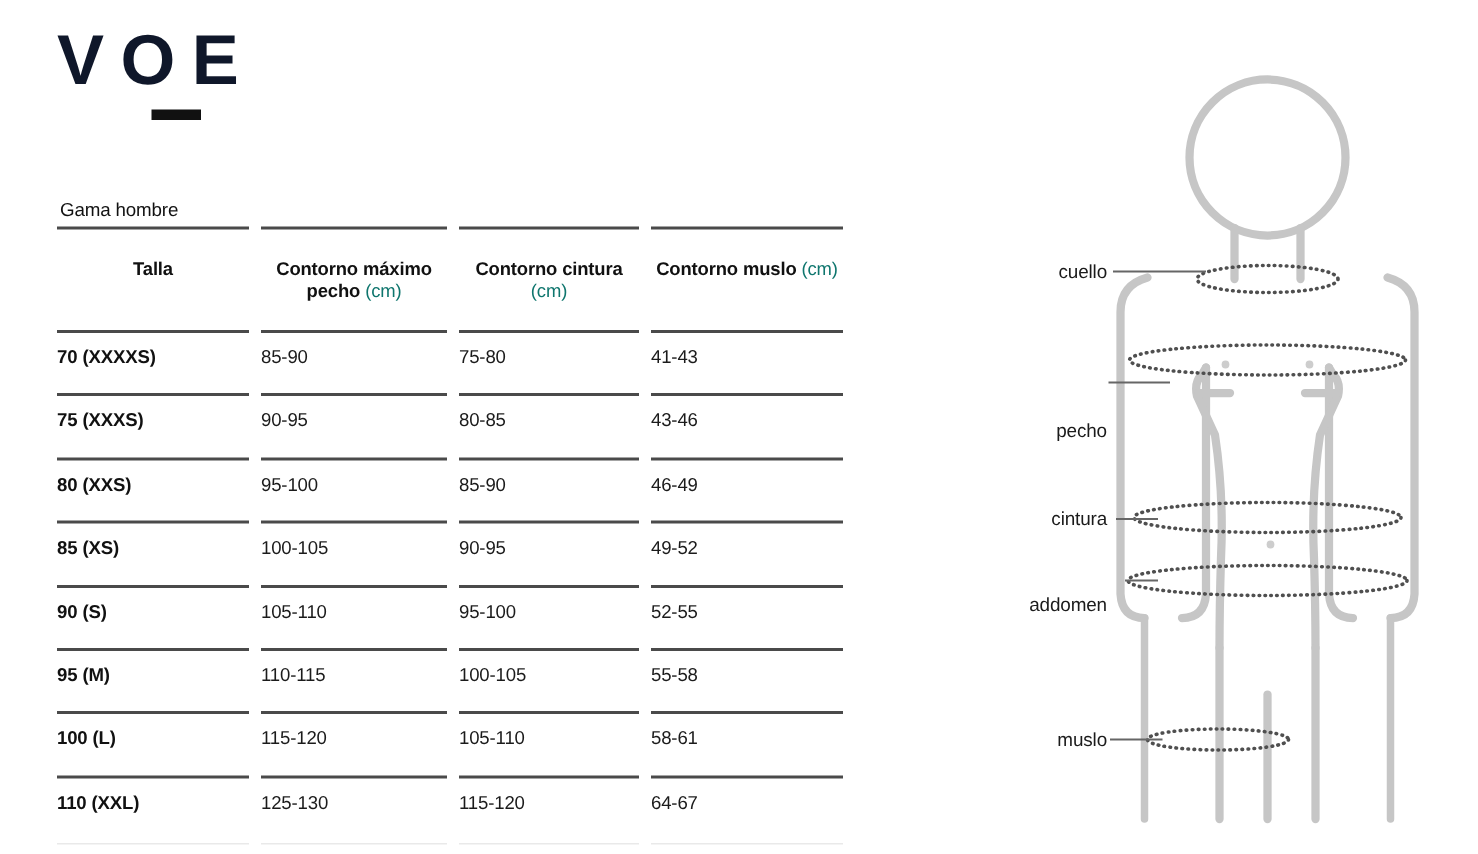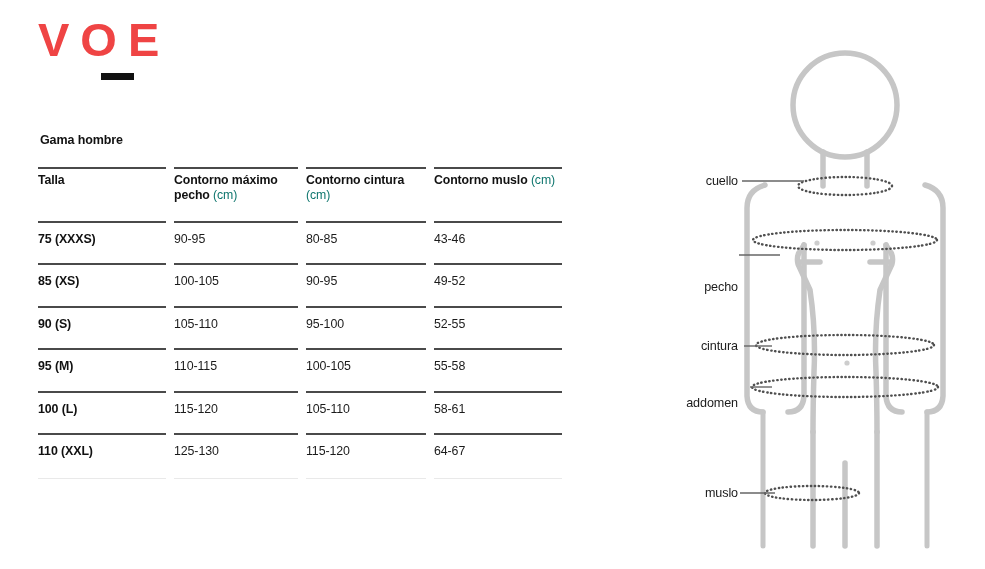--- a/index.html
+++ b/index.html
@@ -22,21 +22,21 @@
     left: 38px;
     top: 14px;
     width: 160px;
     height: 70px;
   }
   #logo .wordmark {
     font-family: "Liberation Sans", sans-serif;
     font-weight: 700;
     font-size: 47px;
     letter-spacing: 11px;
-    color: #ef4444;
+    color: #0f172a;
     line-height: 52px;
     display: block;
   }
   #logo .underbar {
     position: absolute;
     left: 63px;
     top: 59px;
     width: 33px;
     height: 7px;
     background: #111111;
@@ -44,24 +44,24 @@
 
   
   #table-block {
     position: absolute;
     left: 38px;
     top: 133px;
     width: 520px;
   }
   #table-title {
     font-size: 12.5px;
-    font-weight: 700;
+    font-weight: 400;
     color: #111111;
     letter-spacing: -0.1px;
-    margin: 0 0 20px 2px;
+    margin: 0 0 4px 2px;
   }
   table.size-table {
     border-collapse: separate;
     border-spacing: 8px 0;
     width: 528px;
     margin-left: -8px;
     table-layout: fixed;
   }
   table.size-table col.c0 { width: 128px; }
   table.size-table col.c1 { width: 124px; }
@@ -70,26 +70,27 @@
 
   table.size-table th,
   table.size-table td {
     text-align: left;
     vertical-align: top;
     padding: 0;
     border-top: 2px solid #4a4a4a;
   }
   table.size-table thead th {
     height: 48px;
-    padding-top: 4px;
+    padding-top: 19px;
     font-size: 12.3px;
     font-weight: 700;
     color: #111111;
     line-height: 15px;
     letter-spacing: -0.1px;
+    text-align: center;
   }
   table.size-table thead th .unit {
     font-weight: 400;
     color: #0f766e;
   }
   table.size-table tbody td {
     height: 31.4px;
     padding-top: 9px;
     font-size: 12.4px;
     color: #1b1b1b;
@@ -161,24 +162,36 @@
           <span class="unit">(cm)</span>
         </th>
         <th>
           <span>Contorno muslo</span>
           <span class="unit">(cm)</span>
         </th>
       </tr>
     </thead>
     <tbody>
         <tr>
+          <td class="sz">70 (XXXXS)</td>
+          <td>85-90</td>
+          <td>75-80</td>
+          <td>41-43</td>
+        </tr>
+        <tr>
           <td class="sz">75 (XXXS)</td>
           <td>90-95</td>
           <td>80-85</td>
           <td>43-46</td>
+        </tr>
+        <tr>
+          <td class="sz">80 (XXS)</td>
+          <td>95-100</td>
+          <td>85-90</td>
+          <td>46-49</td>
         </tr>
         <tr>
           <td class="sz">85 (XS)</td>
           <td>100-105</td>
           <td>90-95</td>
           <td>49-52</td>
         </tr>
         <tr>
           <td class="sz">90 (S)</td>
           <td>105-110</td>

